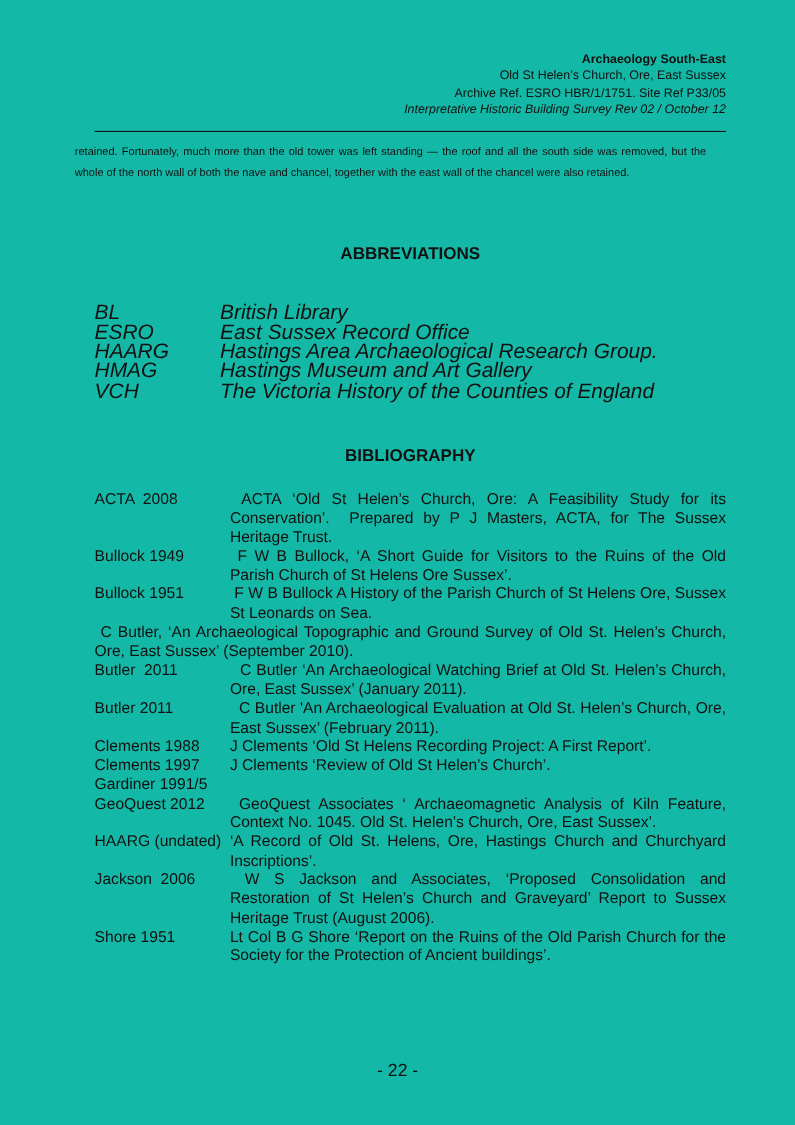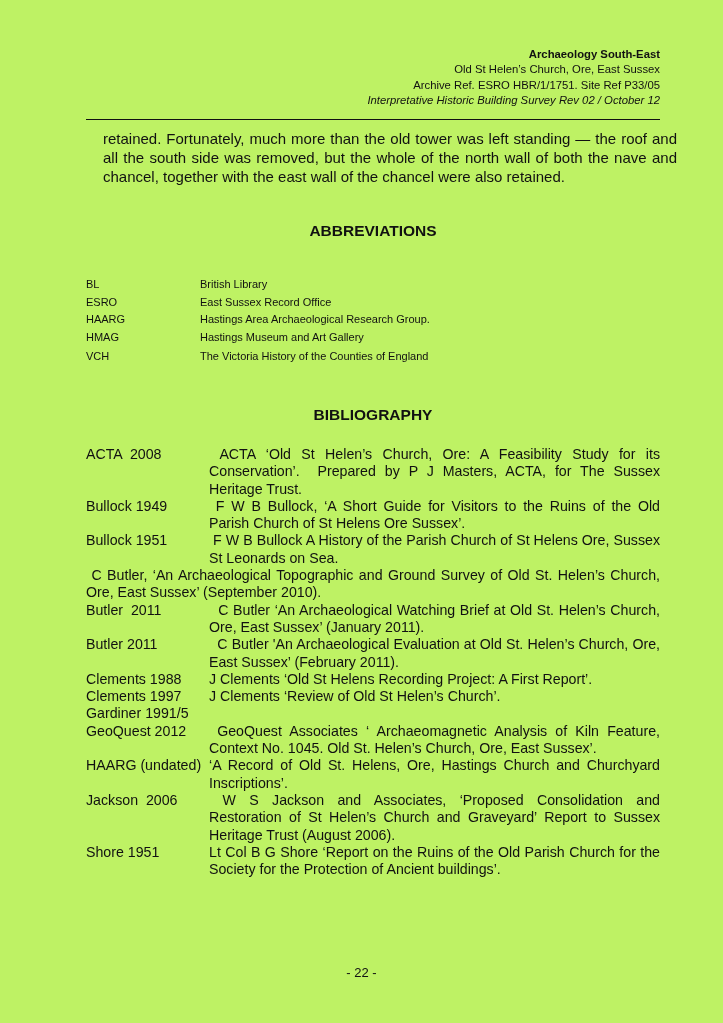--- a/index.html
+++ b/index.html
@@ -1,42 +1,42 @@
 <!DOCTYPE html>
 <html><head>
 <meta charset="utf-8">
 <style>
   html, body { margin: 0; padding: 0; background: #ffffff; }
   body { width: 723px; height: 1023px; position: relative; overflow: hidden;
          font-family: "Liberation Sans", sans-serif; color: #111111; }
-  .page { position: absolute; left: 0; top: 0; width: 723px; height: 1023px; background: #bef264; }
+  .page { position: absolute; left: 0; top: 0; width: 723px; height: 1023px; background: #14b8a6; }
 
   .header { position: absolute; right: 63px; top: 47px; text-align: right; font-size: 11.3px; line-height: 15.4px; }
   .header .org { font-weight: bold; }
   .header .survey { font-style: italic; }
   .rule { position: absolute; left: 86px; width: 574px; top: 119px; height: 0; border-top: 1.6px solid #111; }
 
-  .intro { position: absolute; left: 103px; top: 129px; width: 574px; font-size: 15px; line-height: 19px; text-align: justify; }
+  .intro { position: absolute; left: 68px; top: 129px; width: 574px; font-size: 10px; line-height: 19px; text-align: justify; }
 
   .section-title { position: absolute; left: 86px; width: 574px; text-align: center; font-weight: bold; font-size: 15.5px; }
   #abbr-title { top: 222px; }
   #bib-title { top: 406px; }
 
-  .abbr-list { position: absolute; left: 86px; top: 276px; width: 574px; font-size: 11px; }
+  .abbr-list { position: absolute; left: 86px; top: 276px; width: 574px; font-size: 19px; font-style: italic; }
   .abbr-row { display: flex; height: 17.6px; line-height: 17.6px; }
   .abbr-row.last { margin-top: 1.5px; }
   .abbr-key { width: 90px; flex: none; }
   .abbr-val { flex: 1; margin-left: 24px; }
 
   .bib-list { position: absolute; left: 86px; top: 446px; width: 574px; font-size: 14.2px; line-height: 17.3px; }
   .bib-row { display: flex; }
   .bib-key { width: 123px; flex: none; white-space: pre; }
   .bib-val { flex: 1; text-align: justify; white-space: pre-wrap; }
 
-  .page-num { position: absolute; left: 0; width: 723px; top: 965px; text-align: center; font-size: 13px; }
+  .page-num { position: absolute; left: 0; width: 723px; top: 965px; text-align: center; font-size: 16px; }
 </style>
 </head>
 <body>
 
 <div class="page">
 
   <div class="header">
     <div class="org">Archaeology South-East</div>
     <div>Old St Helen’s Church, Ore, East Sussex</div>
     <div>Archive Ref. ESRO HBR/1/1751.  Site Ref P33/05</div>

